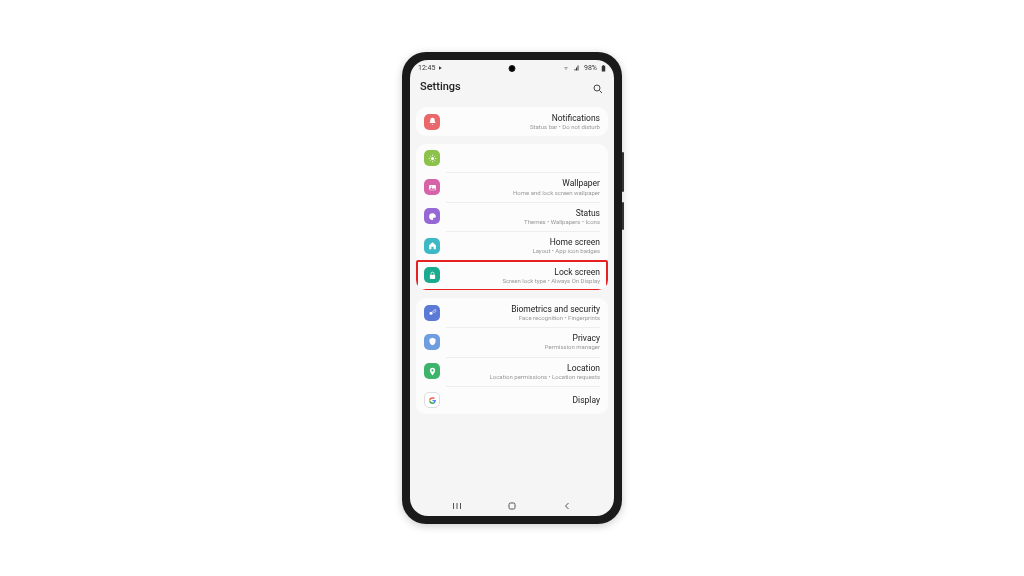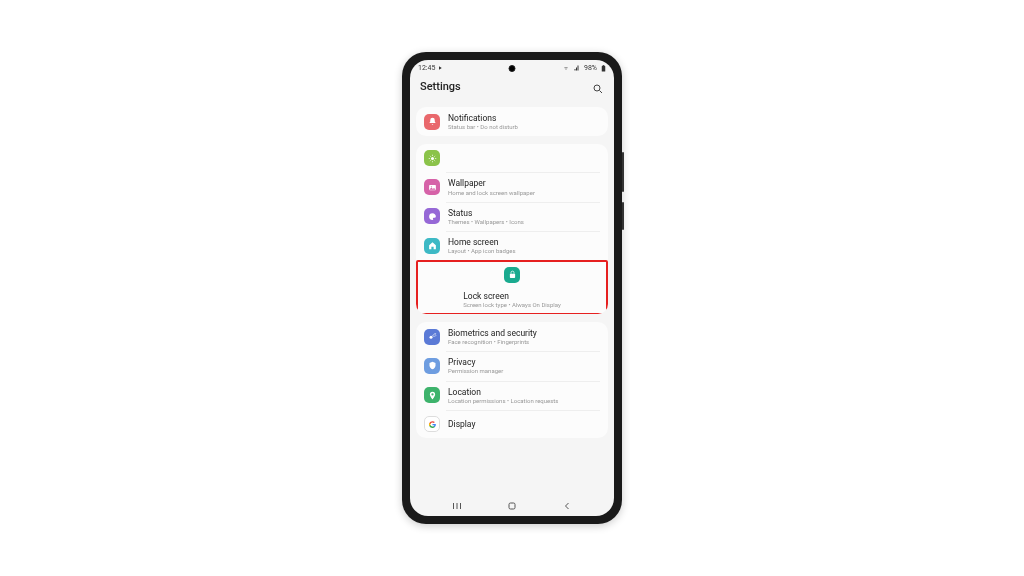--- a/index.html
+++ b/index.html
@@ -105,37 +105,36 @@
   .item-icon {
     width: 16px;
     height: 16px;
     border-radius: 5px;
     flex-shrink: 0;
     display: flex;
     align-items: center;
     justify-content: center;
   }
   .item-icon svg { width: 9px; height: 9px; }
-  .item-text { flex: 1; min-width: 0; }
+  .item-text { flex: 1; min-width: 0; text-align: right; }
   .item-title {
     font-size: 8.5px;
     color: #222;
     line-height: 1.2;
   }
   .item-sub {
     font-size: 6px;
     color: #999;
     line-height: 1.2;
     white-space: nowrap;
     overflow: hidden;
     text-overflow: ellipsis;
   }
   .highlight {
     position: relative;
-    flex-direction: column;
   }
   .highlight-box {
     position: absolute;
     inset: -1px 0px;
     border: 2px solid #e62020;
     border-radius: 2px;
     pointer-events: none;
     z-index: 5;
   }
   .navbar {

